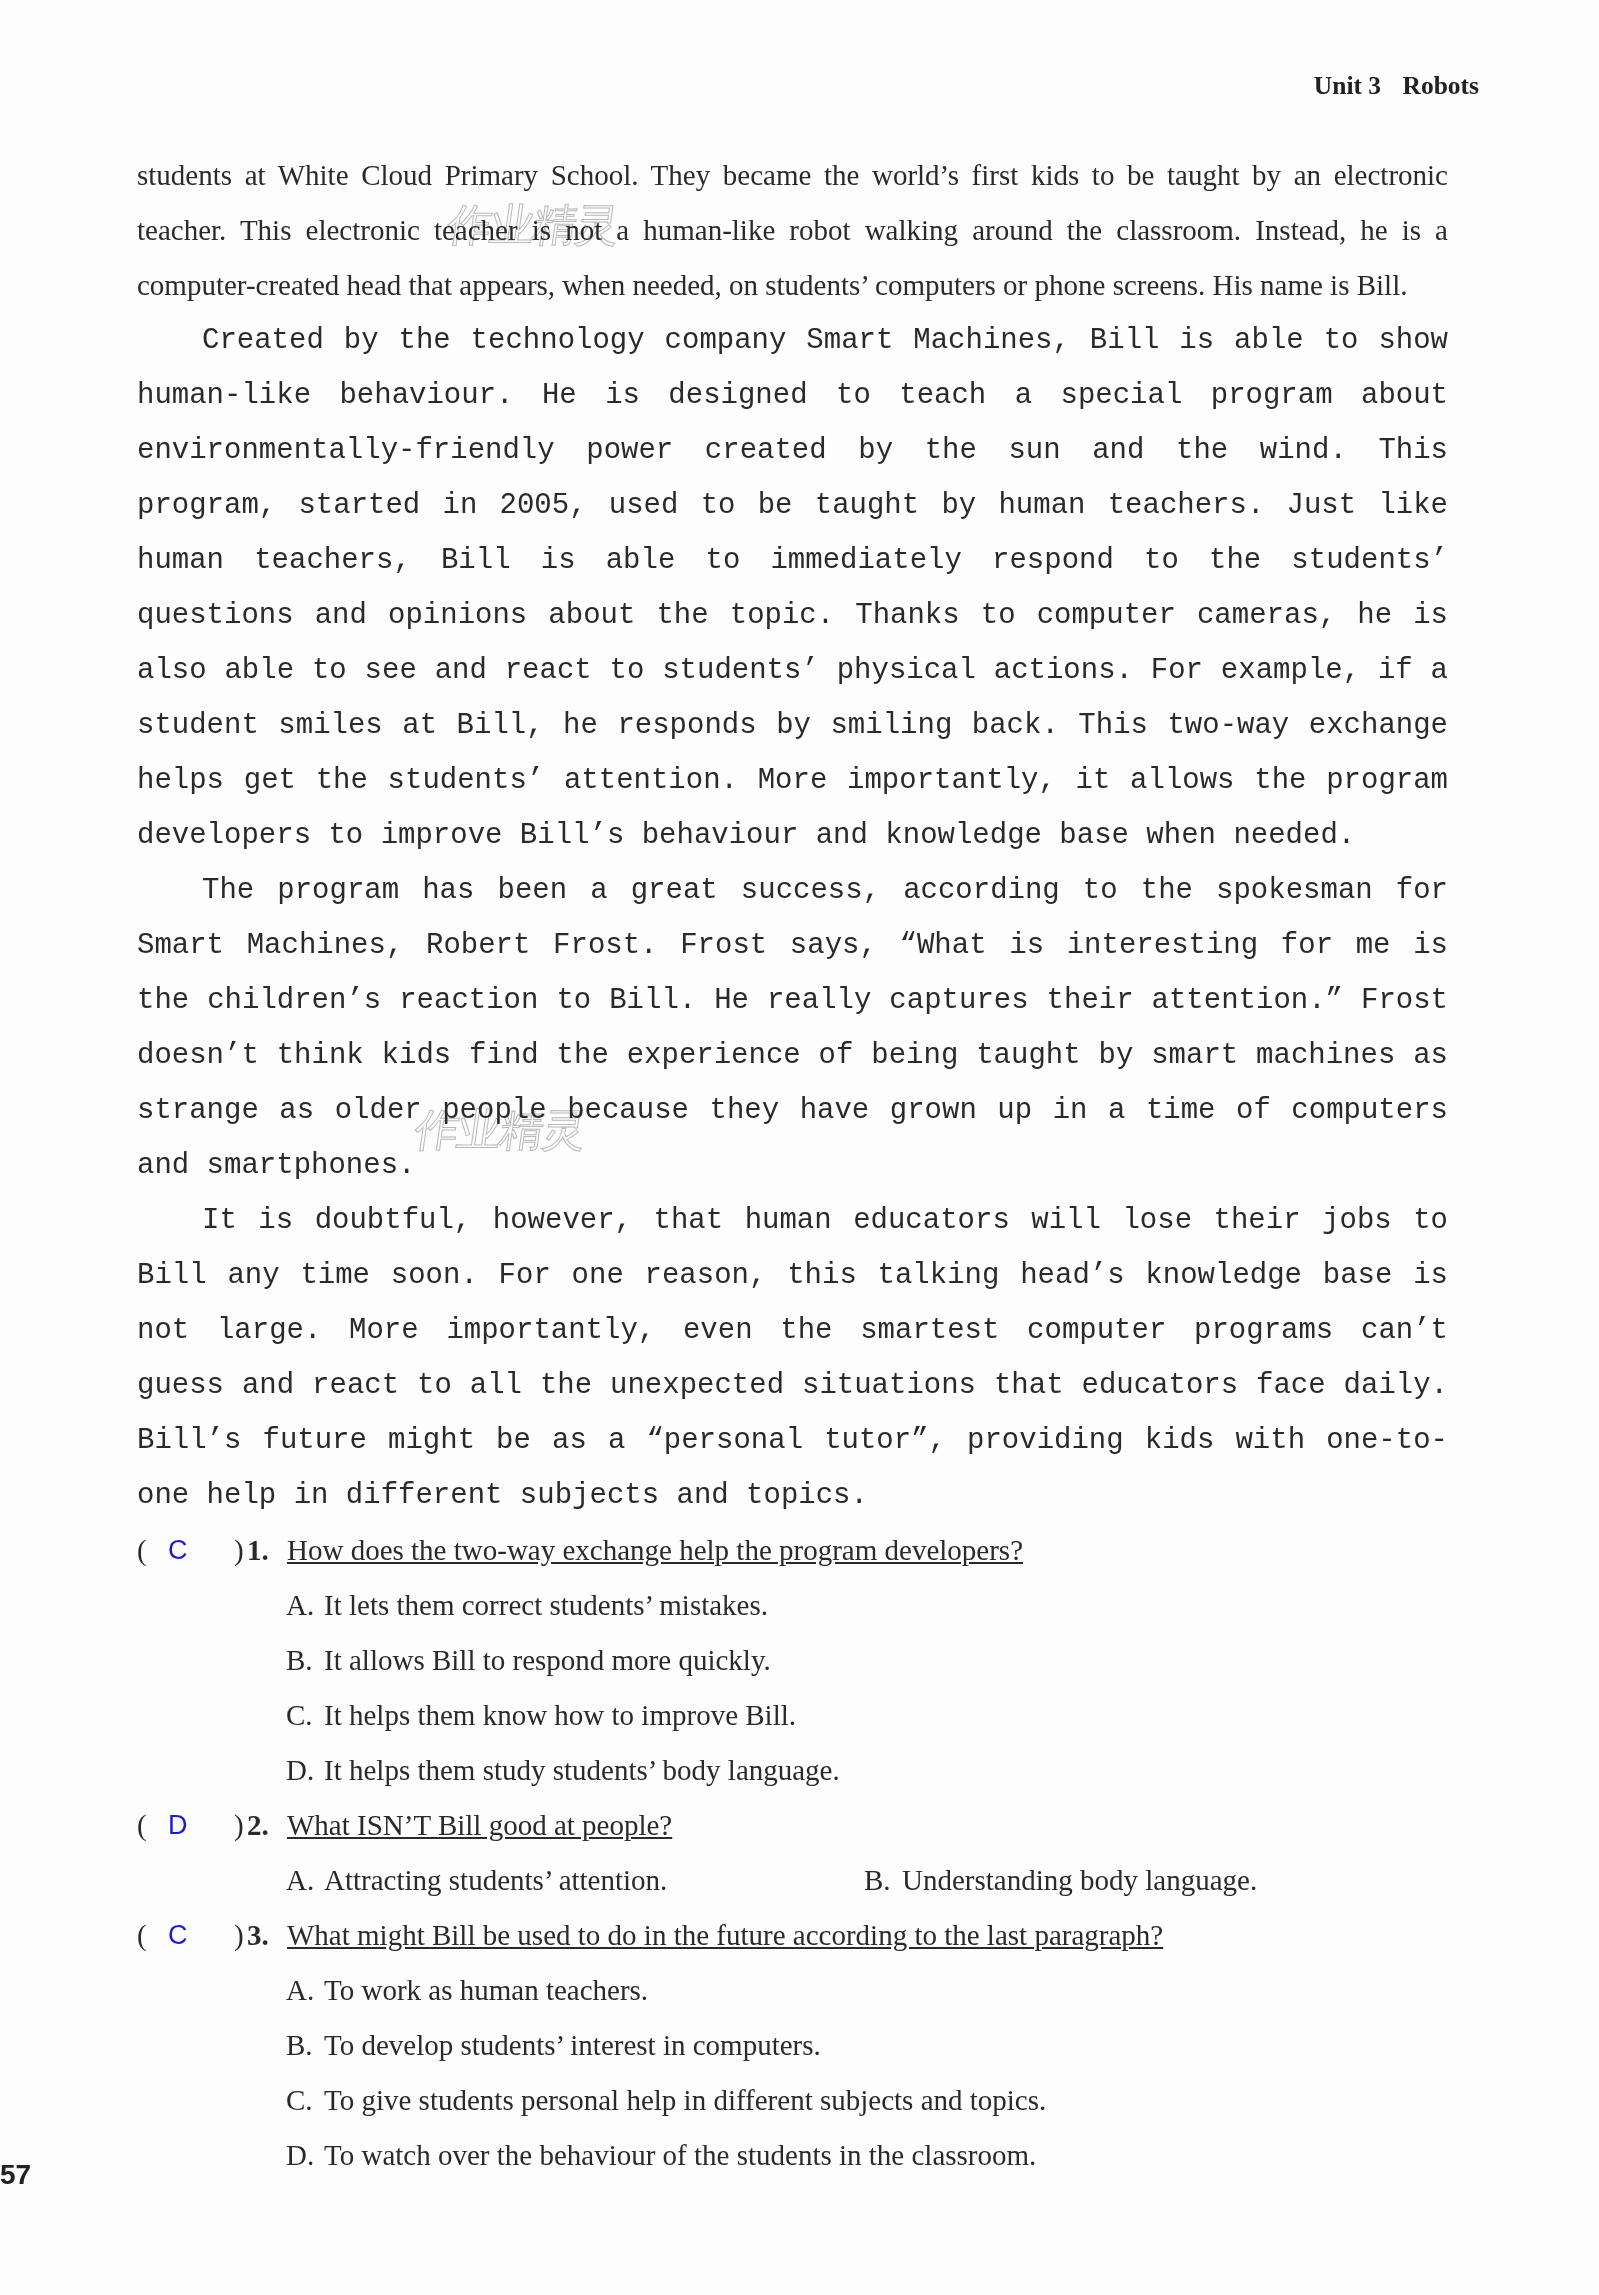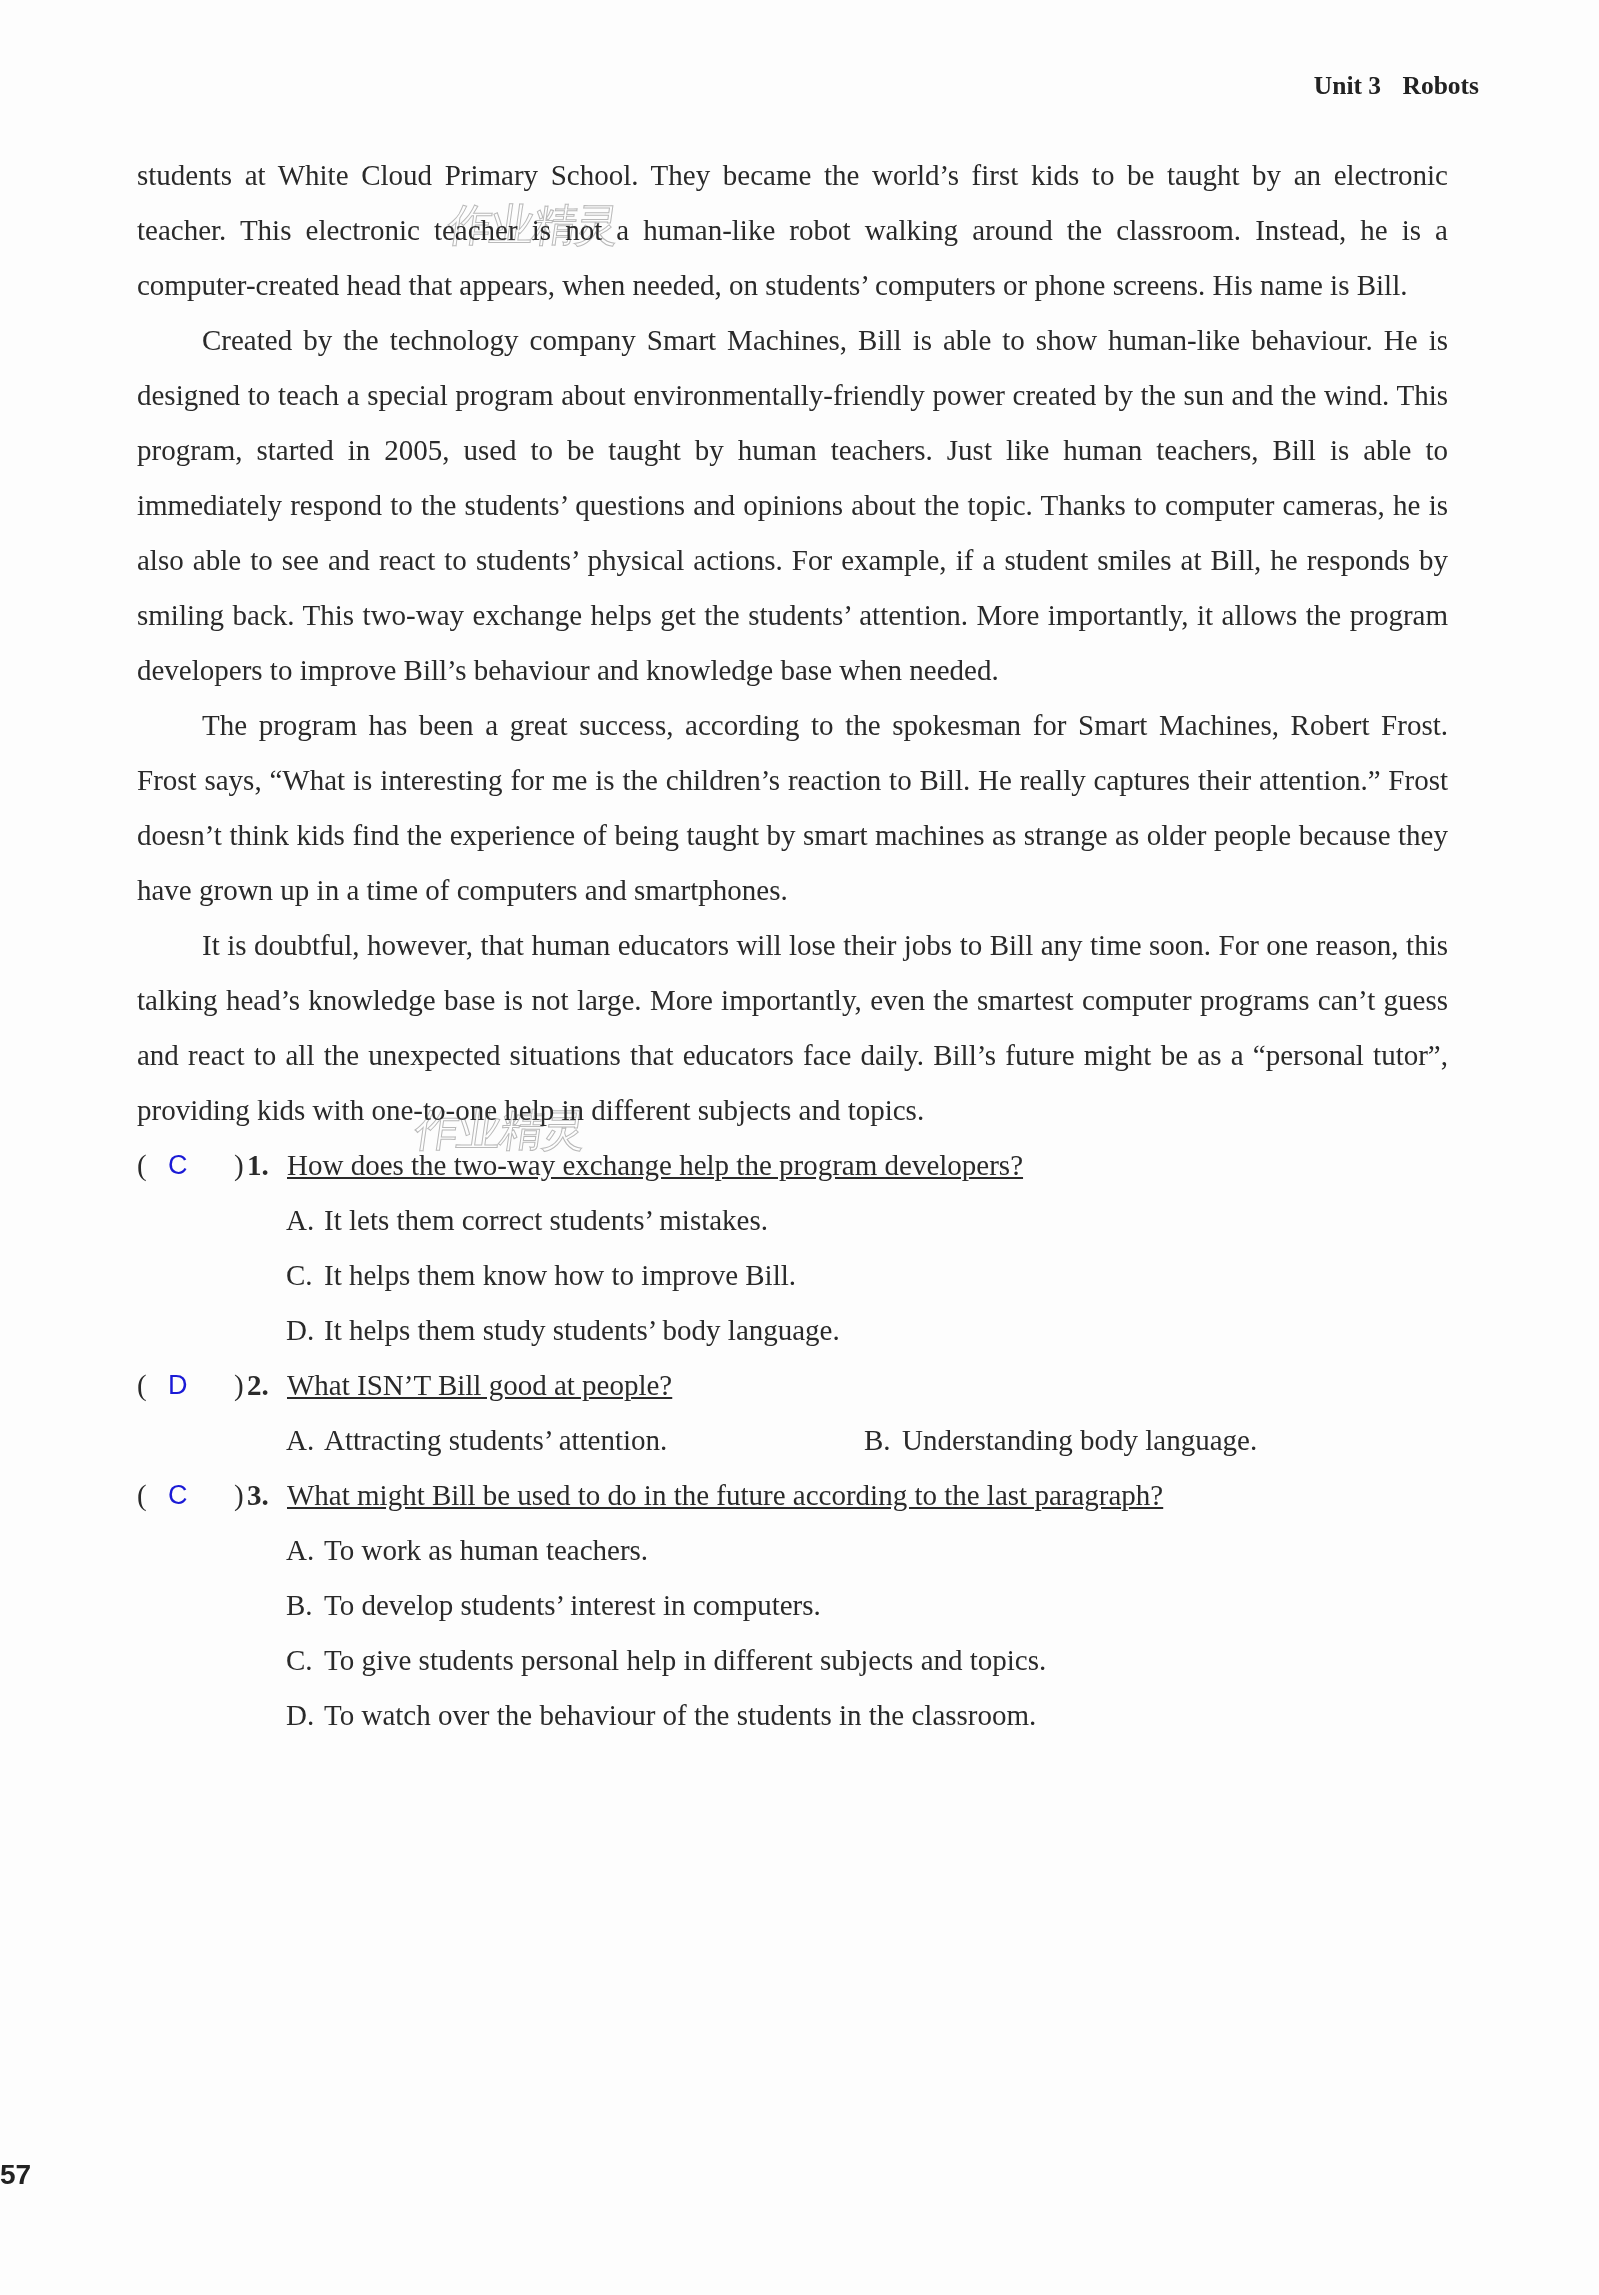--- a/index.html
+++ b/index.html
@@ -20,21 +20,21 @@
     font-weight: bold; font-size: 25.5px; color: #222;
     white-space: nowrap;
   }
   .header .gap { display: inline-block; width: 21.4px; }
   .body {
     position: absolute; left: 137px; top: 148px; width: 1311px;
     font-size: 29px; line-height: 55px;
     text-align: justify; text-align-last: left;
   }
   .para { margin: 0; }
-  .para.indent { text-indent: 65px; }
+  .para.indent { text-indent: 65px; font-family: Liberation Mono, monospace; }
   .questions { margin-top: 0; }
   .q-row {
     position: relative; height: 55px; white-space: nowrap;
   }
   .q-open { position: absolute; left: 0; }
   .q-answer { position: absolute; left: 31px; color: #1a1ad6; font-family: "Liberation Sans", sans-serif; font-size: 27px; }
   .q-close { position: absolute; left: 97px; }
   .q-num { position: absolute; left: 110px; font-weight: bold; }
   .q-text { position: absolute; left: 150px; text-decoration: underline; }
   .opt { position: absolute; white-space: nowrap; }
@@ -75,20 +75,23 @@
         <span class="q-open">(</span>
         <span class="q-answer">C</span>
         <span class="q-close">)</span>
         <span class="q-num">1.</span>
         <span class="q-text">How does the two-way exchange help the program developers?</span>
       </div>
       <div class="q-row">
         <span class="opt col1"><span class="letter">A.</span><span>It lets them correct students’ mistakes.</span></span>
       </div>
       <div class="q-row">
+        <span class="opt col1"><span class="letter">B.</span><span>It allows Bill to respond more quickly.</span></span>
+      </div>
+      <div class="q-row">
         <span class="opt col1"><span class="letter">C.</span><span>It helps them know how to improve Bill.</span></span>
       </div>
       <div class="q-row">
         <span class="opt col1"><span class="letter">D.</span><span>It helps them study students’ body language.</span></span>
       </div>
 
       <div class="q-row">
         <span class="q-open">(</span>
         <span class="q-answer">D</span>
         <span class="q-close">)</span>

